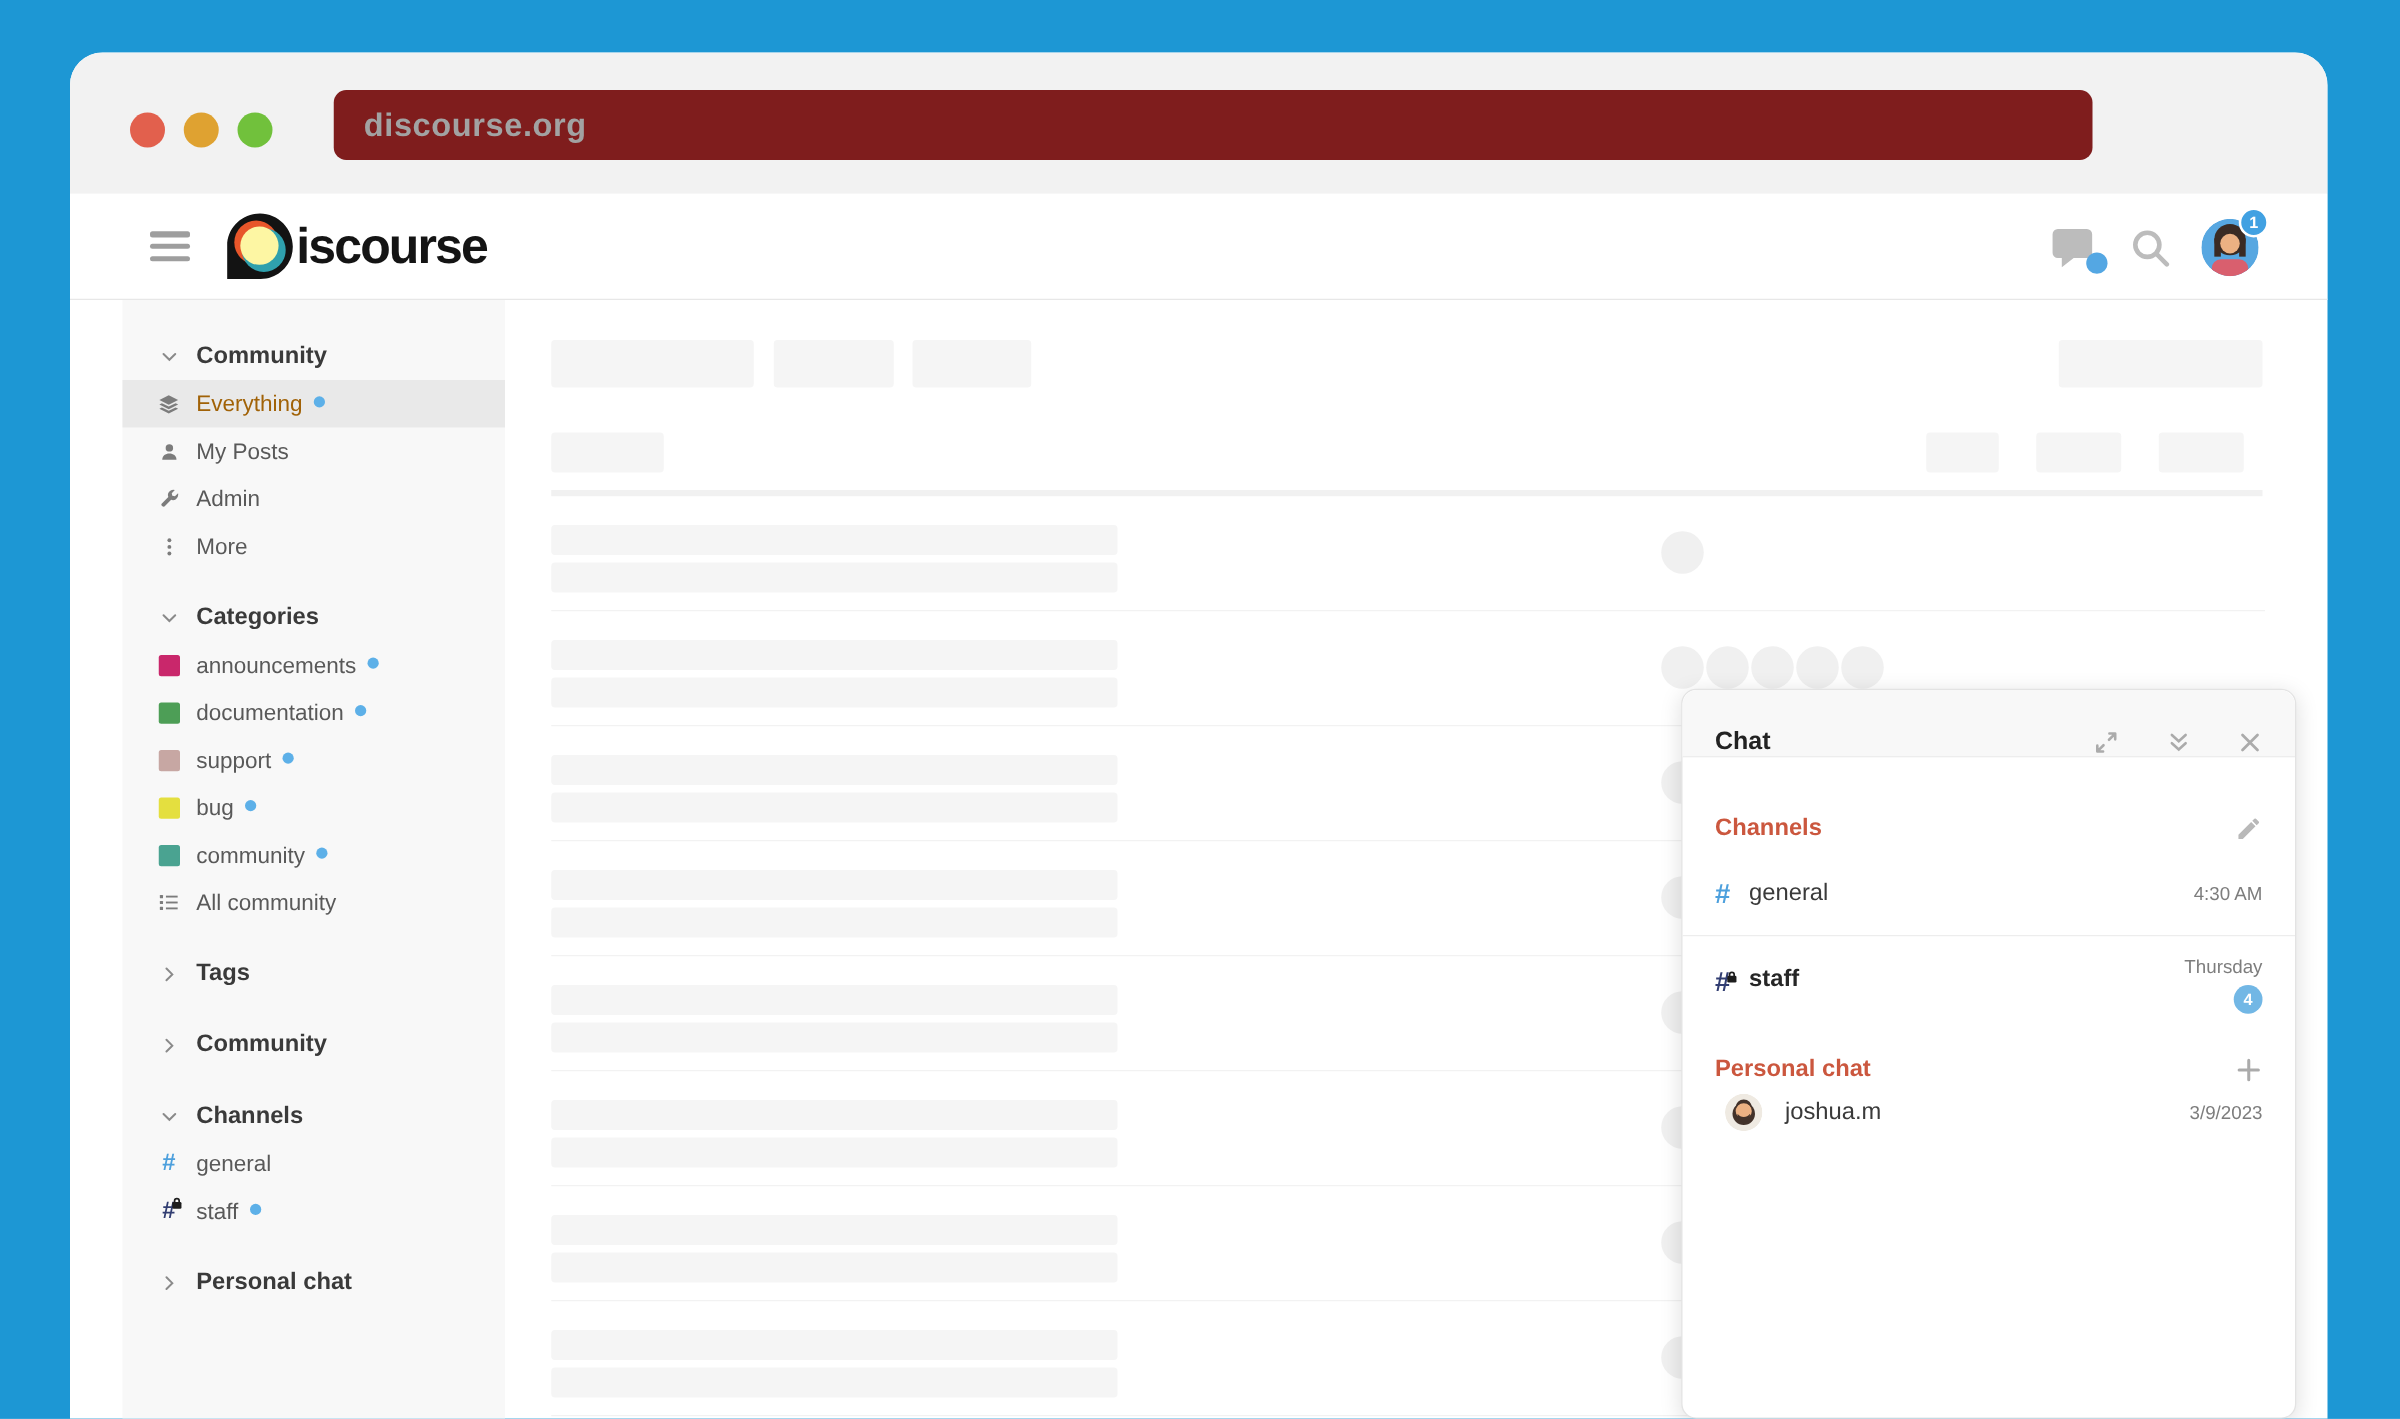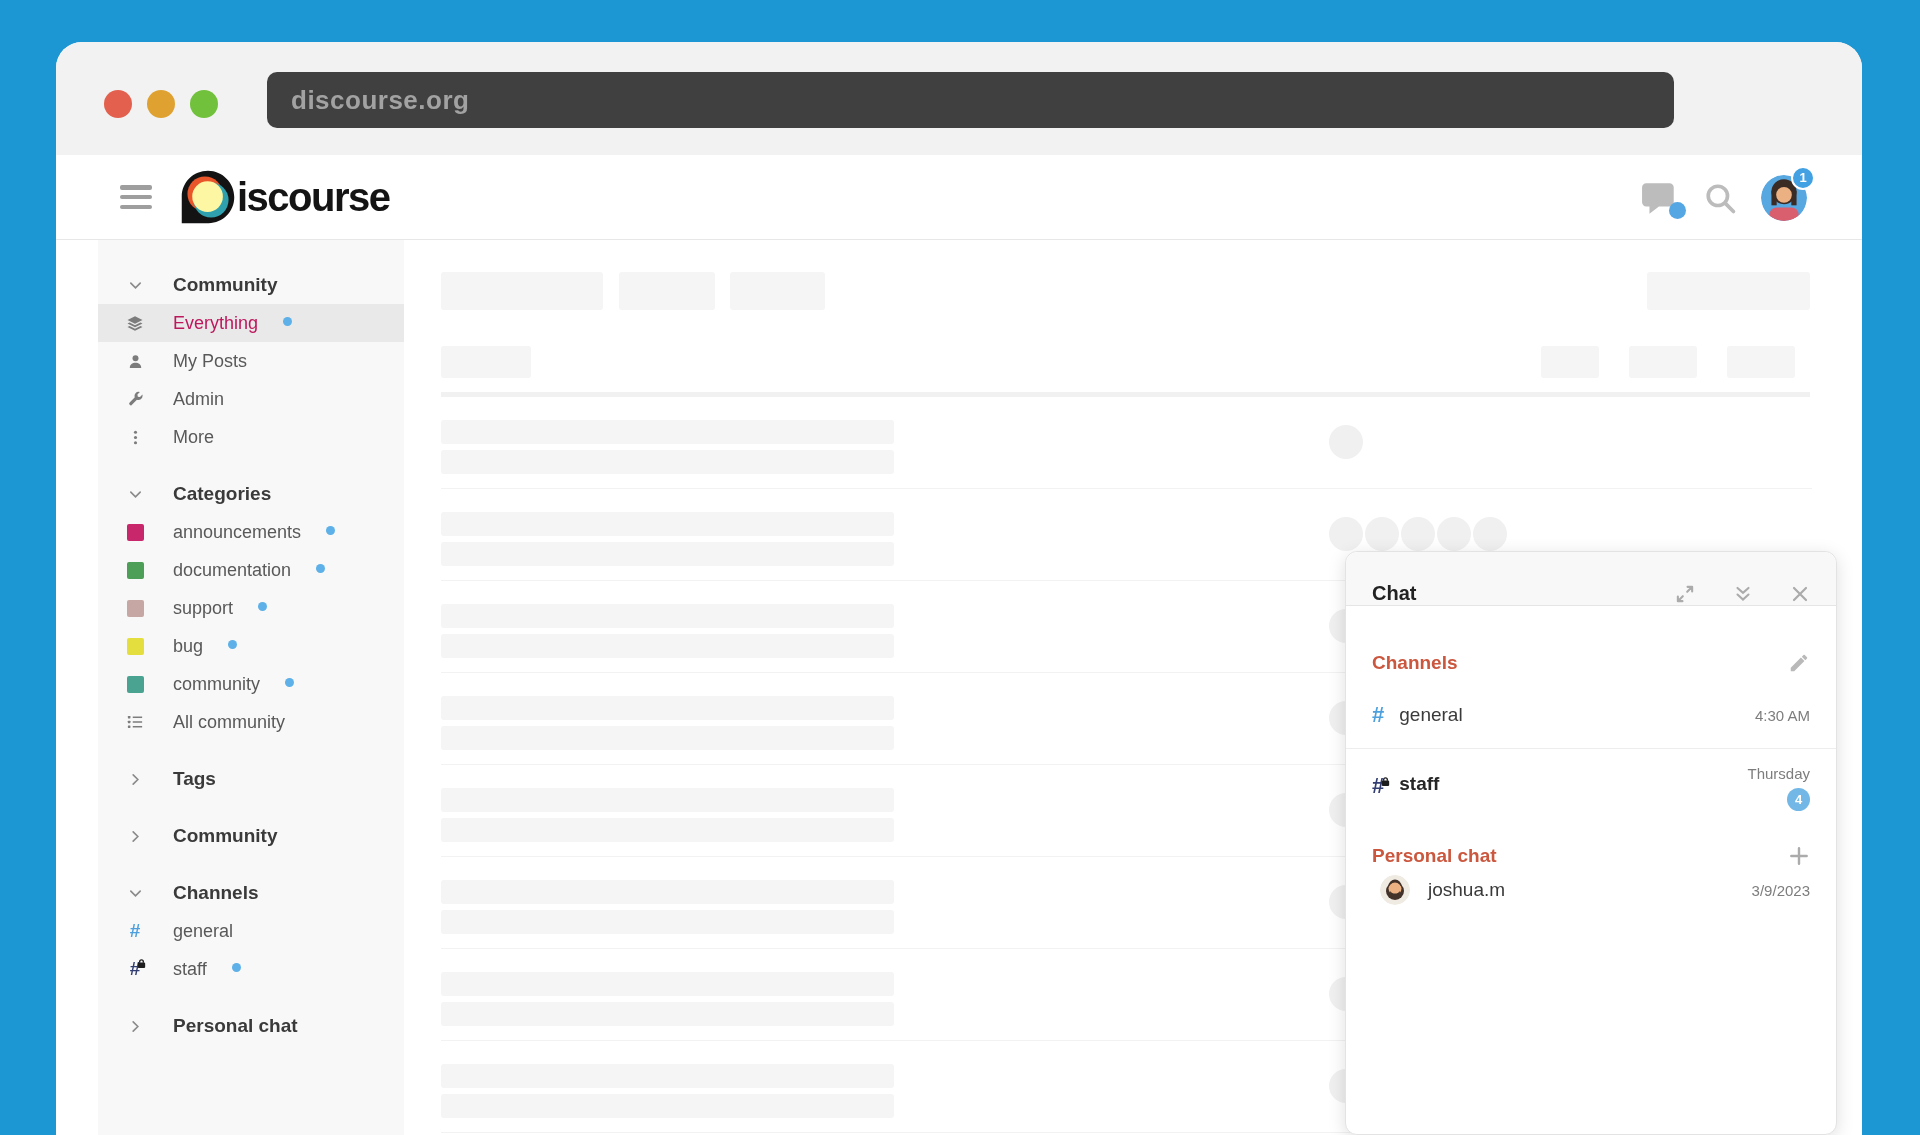--- a/index.html
+++ b/index.html
@@ -8,21 +8,21 @@
 
   .screen { position:relative; width:1920px; height:1135px; background:#1d97d4; }
 
   .window { position:absolute; left:56px; top:42px; width:1806px; height:1093px;
             background:#fff; border-radius:26px 26px 0 0; overflow:hidden; }
 
   
   .browser-bar { position:absolute; left:0; top:0; width:100%; height:113px; background:#f2f2f2; }
   .traffic { position:absolute; left:48px; top:48px; display:flex; gap:15px; }
   .traffic .dot { width:28px; height:28px; border-radius:50%; }
-  .url-bar { position:absolute; left:211px; top:30px; width:1407px; height:56px; background:#404040;
+  .url-bar { position:absolute; left:211px; top:30px; width:1407px; height:56px; background:#7f1d1d;
              border-radius:10px; display:flex; align-items:center; padding-left:24px;
              font-size:26px; letter-spacing:0.5px; color:#a2a2a2; font-weight:600; }
 
   
   .site-header { position:absolute; left:0; top:113px; width:100%; height:85px; background:#fff;
                  border-bottom:1px solid #e7e7e7; display:flex; align-items:center; }
   .hamburger { margin-left:64px; width:32px; height:24px; display:flex; flex-direction:column;
                justify-content:space-between; cursor:pointer; }
   .hamburger i { display:block; height:4.5px; background:#9e9e9e; border-radius:2px; }
   .logo { display:flex; align-items:center; margin-left:28px; }
@@ -33,27 +33,27 @@
   .hicon svg { display:block; }
   .chat-dot { position:absolute; right:-7px; bottom:-3px; width:17px; height:17px; border-radius:50%; background:#54a7e3; }
   .avatar-wrap { position:relative; cursor:pointer; }
   .avatar-wrap svg { display:block; border-radius:50%; }
   .avatar-badge { position:absolute; right:-8px; top:-9px; min-width:24px; height:24px; border-radius:50%;
                   background:#41a1e2; border:2.5px solid #fff; color:#fff; font-size:13px; font-weight:700;
                   display:flex; align-items:center; justify-content:center; }
 
   
   .sidebar { position:absolute; left:42px; top:198px; width:306px; bottom:0; background:#f8f8f8; padding-top:26px; }
-  .side-row { height:38px; display:flex; align-items:center; padding-left:26px; cursor:pointer;gap:16px; }
+  .side-row { height:38px; display:flex; align-items:center; padding-left:26px; cursor:pointer; }
   .side-row .ico { width:22px; display:flex; justify-content:center; align-items:center; color:#7c7c7c; flex:0 0 22px; }
   .side-row .lbl { margin-left:11px; font-size:18px; color:#595959; white-space:nowrap; }
   .side-heading .lbl { font-size:19px; color:#3a3a3a; font-weight:600; }
   .side-heading .ico { color:#8a8a8a; }
   .side-row.active { background:#e9e9e9; }
-  .side-row.active .lbl { color:#be185d; }
+  .side-row.active .lbl { color:#a16207; }
   .swatch { width:17px; height:17px; border-radius:2px; }
   .unread-dot { width:9px; height:9px; border-radius:50%; background:#5db0e8; margin-left:9px; margin-top:-4px; }
   .side-gap { height:19px; }
   .hash-glyph { font-size:19px; font-weight:700; position:relative; }
   .hash-glyph .lock { position:absolute; top:-6px; right:-7px; color:#1d1d1d; }
 
   
   .ph { position:absolute; background:#f5f5f5; border-radius:3px; }
   .ph-line { position:absolute; background:#f1f1f1; }
   .ph-circle { position:absolute; width:34px; height:34px; border-radius:50%; background:#f0f0f0; }

